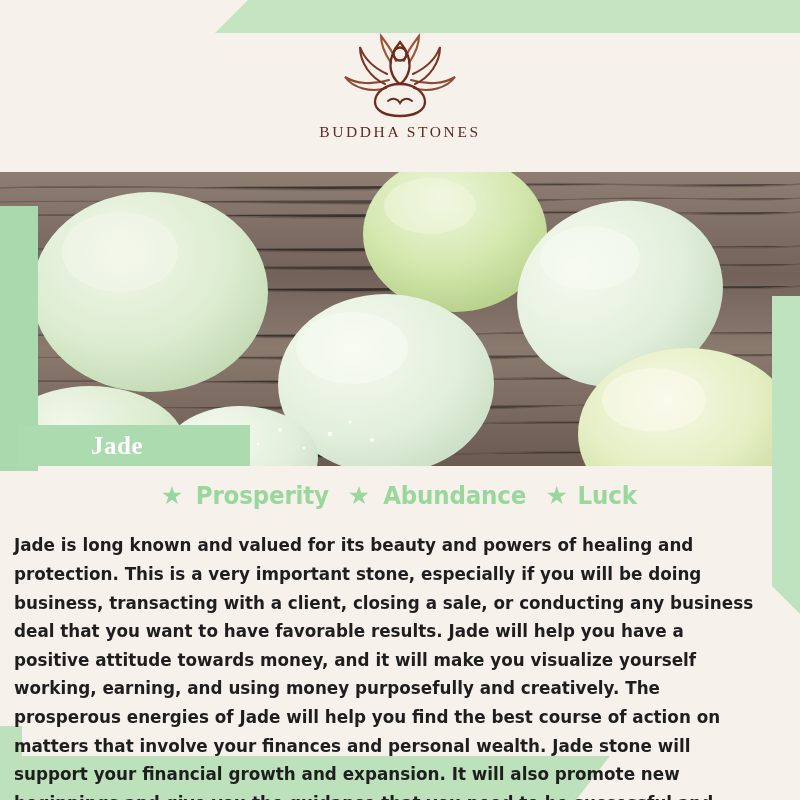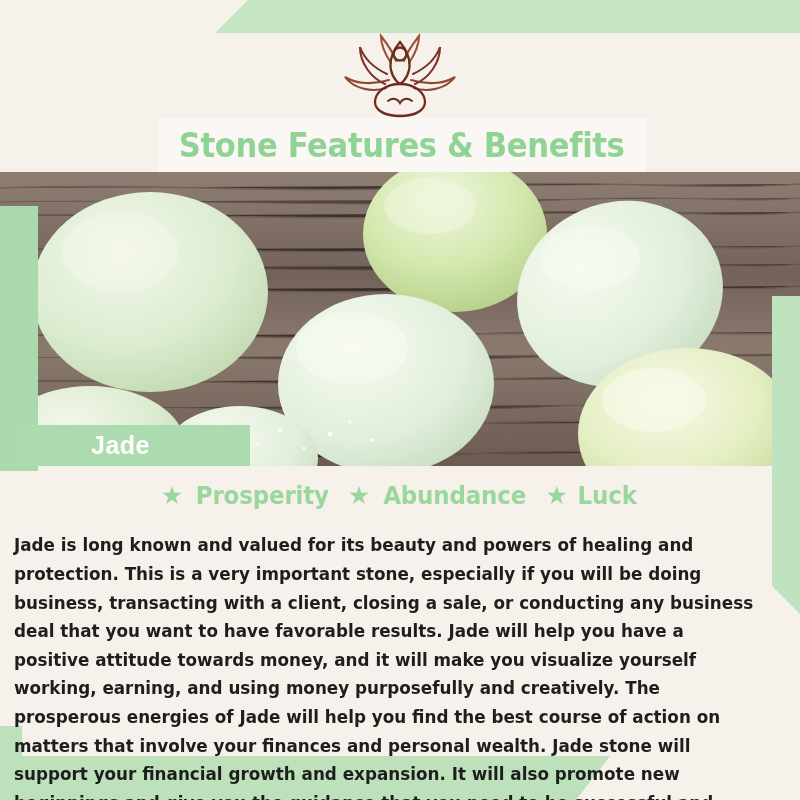--- a/index.html
+++ b/index.html
@@ -98,21 +98,21 @@
   
   .jade-band{
     position:absolute;
     left:18px;top:425px;width:232px;height:41px;
     background:#abdbae;
     z-index:6;
     display:flex;align-items:center;
   }
   .jade-text{
     margin-left:73px;
-    font-family:Liberation Sans, sans-serif;
+    font-family:Liberation Serif, serif;
     font-weight:700;
     font-size:25px;
     color:#ffffff;
     letter-spacing:0.5px;
   }
 
   
   .benefits{
     position:absolute;
     left:0;top:478px;width:800px;height:34px;
@@ -263,23 +263,20 @@
         <circle cx="330" cy="262" r="2.3"></circle>
         <circle cx="350" cy="250" r="1.8"></circle>
         <circle cx="372" cy="268" r="2"></circle>
         <circle cx="304" cy="276" r="1.6"></circle>
         <circle cx="280" cy="258" r="1.9"></circle>
         <circle cx="258" cy="272" r="1.5"></circle>
       </g>
     </svg>
   </div>
 
-  <div class="title-banner">
-    <span class="title-text">Stone Features &amp; Benefits</span>
-  </div>
 
   <div class="jade-band">
     <span class="jade-text">Jade</span>
   </div>
 
   <div class="benefits">
     <span class="benefit">
       <span class="benefit-star">★</span>
       <span class="benefit-label">Prosperity</span>
     </span>

